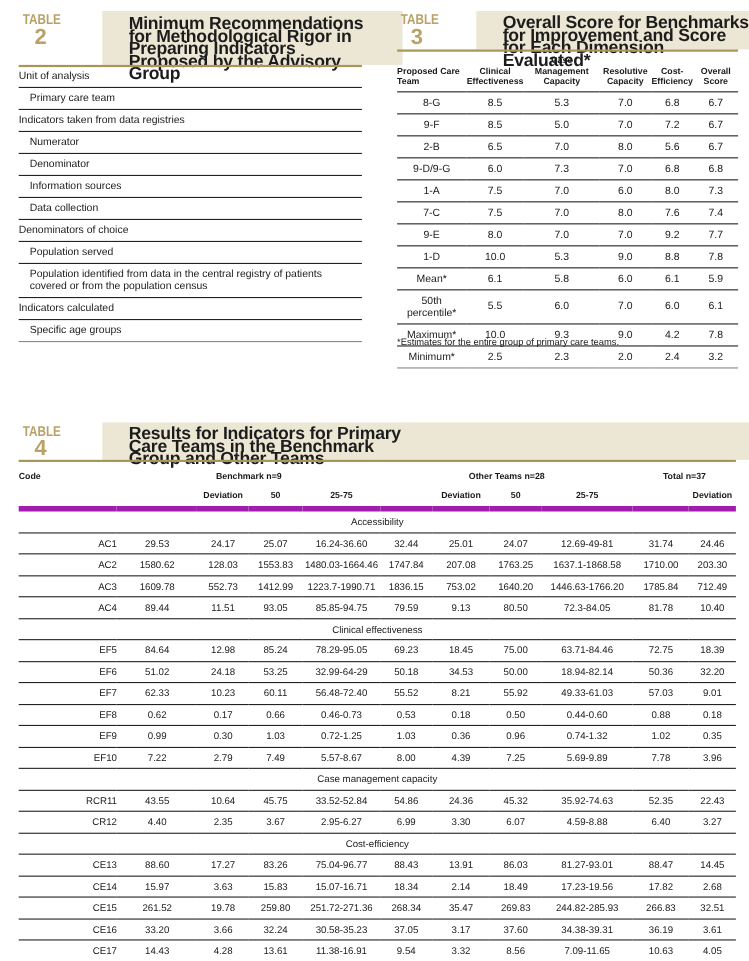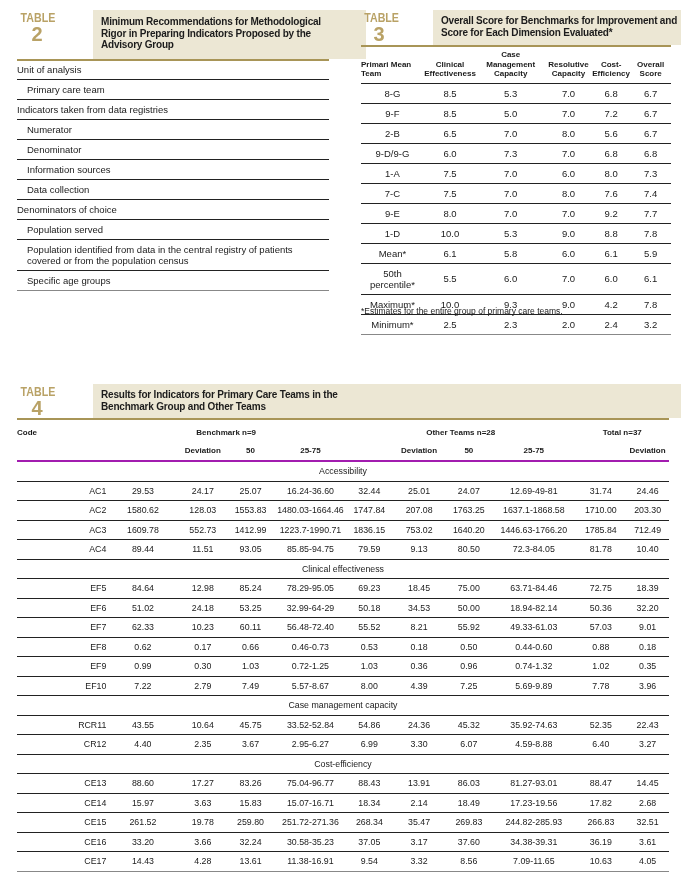--- a/index.html
+++ b/index.html
@@ -8,22 +8,22 @@
       font-family: "Liberation Sans", sans-serif; color: #1a1a1a; overflow: hidden;
     }
     .tbl-head { position: absolute; display: flex; gap: 36px; }
     .tbl-label {
       color: #b9a266; font-family: "Liberation Sans", sans-serif; font-weight: bold;
       text-align: center; line-height: 1;
     }
     .tbl-label .word { font-size: 13px; letter-spacing: 0px; display: block; transform: scaleX(0.82); }
     .tbl-label .num { font-size: 20px; display: block; margin-top: 0px; }
     .tbl-title {
-      background: #ece7d4; font-weight: bold; font-size: 10px; line-height: 11.5px;
-      color: #1c1c1c; padding: 6px 8px; font-family: "Liberation Sans Narrow", "Liberation Sans", sans-serif;
+      background: #ece7d4; font-weight: bold; font-size: 16px; line-height: 11.5px;
+      color: #1c1c1c; padding: 6px 24px; font-family: "Liberation Sans Narrow", "Liberation Sans", sans-serif;
       letter-spacing: -0.2px;
     }
     .rule-gold { position: absolute; height: 2px; background: #a89557; }
 
     
     #t2 { position: absolute; left: 17px; top: 60px; width: 312px; font-size: 9.5px; }
     #t2 .row { border-bottom: 1px solid #222; padding: 4px 0 4px 0; line-height: 11px; }
     #t2 .row.lvl1 { padding-left: 10px; }
     #t2 .row.last { border-bottom: 1px solid #888; }
 
@@ -35,21 +35,21 @@
     #t3 td.first { text-align: center; }
     #t3 tr.last td { border-bottom: 1px solid #888; }
     #t3-note { position: absolute; left: 361px; top: 306px; font-size: 8.5px; }
 
     
     #t4 { position: absolute; left: 17px; top: 424px; width: 652px; font-size: 8.8px; border-collapse: collapse; }
     #t4 th { font-weight: bold; font-size: 8px; padding: 3px 0; text-align: center; line-height: 12px; }
     #t4 td { padding: 4px 0; text-align: center; border-bottom: 1px solid #222; line-height: 10.5px; white-space: nowrap; }
     #t4 td.code { text-align: right; }
     #t4 tr.section td { text-align: center; border-bottom: 1px solid #222; }
-    #t4 tr.hdr-last th { border-bottom: 2px solid #a21caf; }
+    #t4 tr.hdr-last th { border-bottom: 5px solid #a21caf; }
     #t4 tr.last td { border-bottom: 1px solid #888; }
   </style>
 </head>
 <body>
 
 <div class="tbl-head" style="left:17px; top:10px;">
   <div class="tbl-label" style="width:40px; padding-top:1px;">
     <span class="word">TABLE</span>
     <span class="num">2</span>
   </div>
@@ -60,35 +60,36 @@
     <div class="row">Unit of analysis</div>
     <div class="row lvl1">Primary care team</div>
     <div class="row">Indicators taken from data registries</div>
     <div class="row lvl1">Numerator</div>
     <div class="row lvl1">Denominator</div>
     <div class="row lvl1">Information sources</div>
     <div class="row lvl1">Data collection</div>
     <div class="row">Denominators of choice</div>
     <div class="row lvl1">Population served</div>
     <div class="row lvl1">Population identified from data in the central registry of patients covered or from the population census</div>
+    <div class="row">Indicators calculated</div>
     <div class="row lvl1 last">Specific age groups</div>
   </div>
 
 <div class="tbl-head" style="left:361px; top:10px;">
   <div class="tbl-label" style="width:36px; padding-top:1px;">
     <span class="word">TABLE</span>
     <span class="num">3</span>
   </div>
   <div class="tbl-title" style="width:274px; height:35px; padding-top:5px;">Overall Score for Benchmarks for Improvement and Score for Each Dimension Evaluated*</div>
 </div>
 <div class="rule-gold" style="left:361px; top:45px; width:310px;"></div>
 <table id="t3">
   <thead>
       <tr id="t3-head">
-        <th class="first" style="width: 62px;">Primari Mean Team</th>
+        <th class="first" style="width: 62px;">Proposed Care Team</th>
         <th style="width: 50px;">Clinical Effectiveness</th>
         <th style="width: 68px;">Case Management Capacity</th>
         <th style="width: 46px;">Resolutive Capacity</th>
         <th style="width: 38px;">Cost-Efficiency</th>
         <th style="width: 40px; margin-top: 37px;">Overall Score</th>
       </tr>
     </thead>
   <tbody id="t3-rows">
       <tr>
         <td class="first">8-G</td>

